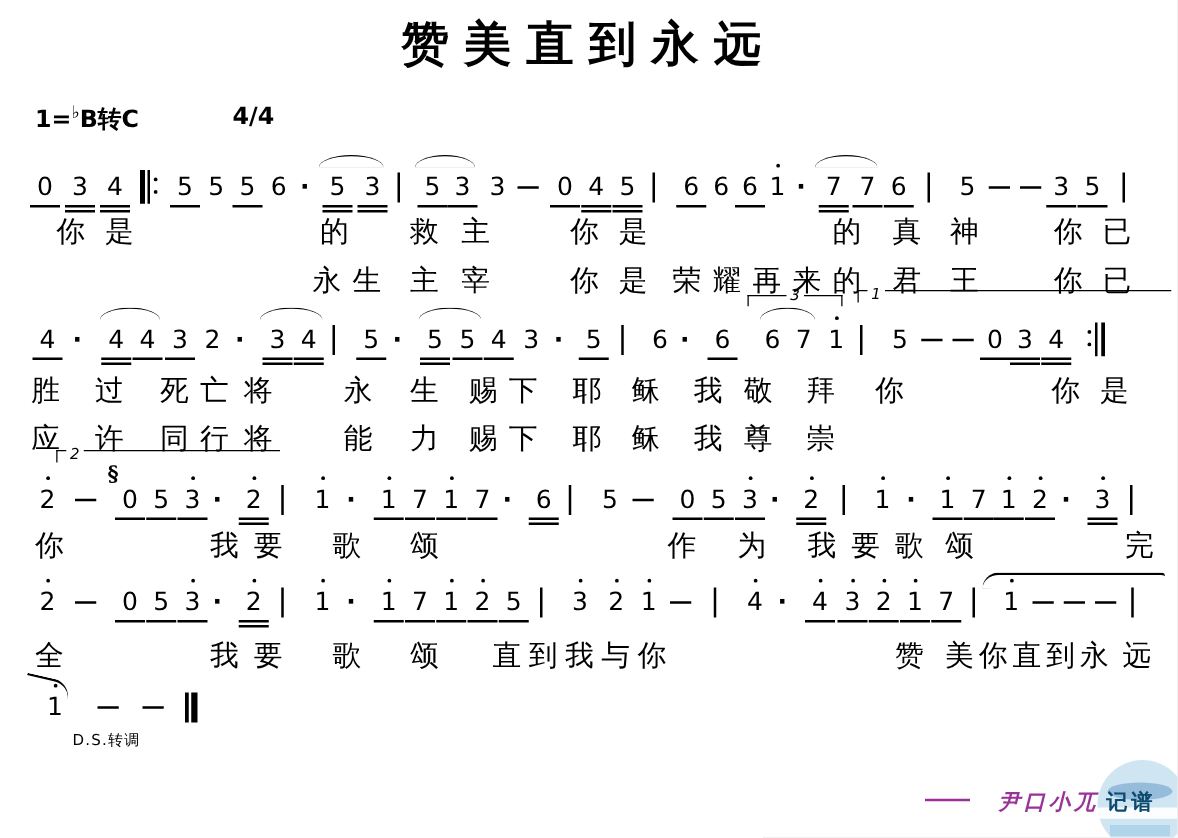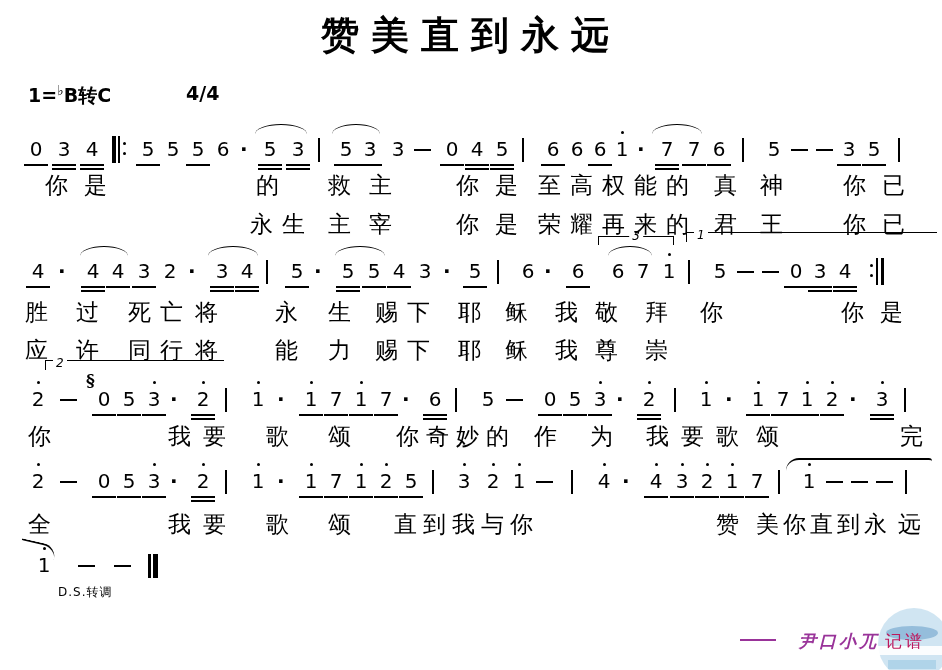--- a/index.html
+++ b/index.html
@@ -62,21 +62,21 @@
         font-family:"DejaVu Serif",serif;font-size:23px;}
   .lseg{position:absolute;top:0;white-space:nowrap;}
   
   .dsmark{position:absolute;font-size:12px;letter-spacing:1px;}
   
   #attrib{position:absolute;top:630px;left:740px;font-size:17px;
         font-family:"DejaVu Serif",serif;white-space:nowrap;z-index:3;}
   #attrib .dash{position:static;display:inline-block;width:36px;height:2px;
         vertical-align:6px;margin-right:10px;}
   #attrib .nm{font-weight:bold;font-style:italic;letter-spacing:3px;margin-left:13px;}
-  #attrib .sfx{color:#be185d;font-weight:normal;letter-spacing:3px;margin-left:6px;}
+  #attrib .sfx{color:#0c4a6e;font-weight:bold;letter-spacing:3px;margin-left:6px;}
   
   #wmark{position:absolute;left:878px;top:608px;width:76px;height:76px;z-index:1;}
   #wmark .circ{position:absolute;left:0;top:0;width:72px;height:72px;
         border-radius:50%;background:rgba(150,198,226,0.45);}
   #wmark .band{position:absolute;left:-6px;top:38px;width:88px;height:9px;
         background:rgba(255,255,255,0.9);}
   #wmark .swoosh{position:absolute;left:8px;top:18px;width:52px;height:14px;
         border-radius:50%;background:rgba(90,150,195,0.5);}
   #wmark .txt{position:absolute;left:10px;top:52px;width:48px;height:9px;
         background:rgba(150,198,226,0.55);}
@@ -276,21 +276,20 @@
         <i class="tietail" style="top: 14px; width: 36px; left: 20px;"></i>
         <div class="dsmark" style="left: 58px; top: 56px; position: absolute;">D.S.转调</div>
       </div>
     </div>
   <div id="lyric-root">
       <div class="lline" style="top: 170px;">
         <span class="lseg" style="left: 45px; letter-spacing: 16px;">你是</span>
         <span class="lseg" style="left: 256px;">的</span>
         <span class="lseg" style="left: 328px; letter-spacing: 18px;">救主</span>
         <span class="lseg" style="left: 456px; letter-spacing: 16px;">你是</span>
-        <span class="lseg" style="left: 538px; letter-spacing: 9px;">至高权能</span>
         <span class="lseg" style="left: 666px;">的</span>
         <span class="lseg" style="left: 714px;">真</span>
         <span class="lseg" style="left: 760px;">神</span>
         <span class="lseg" style="left: 843px; letter-spacing: 16px;">你已</span>
       </div>
       <div class="lline" style="top: 209px;">
         <span class="lseg" style="left: 250px; letter-spacing: 9px;">永生</span>
         <span class="lseg" style="left: 328px; letter-spacing: 18px;">主宰</span>
         <span class="lseg" style="left: 456px; letter-spacing: 16px;">你是</span>
         <span class="lseg" style="left: 538px; letter-spacing: 9px;">荣耀再来</span>
@@ -327,21 +326,20 @@
         <span class="lseg" style="left: 505px;">稣</span>
         <span class="lseg" style="left: 555px;">我</span>
         <span class="lseg" style="left: 595px;">尊</span>
         <span class="lseg" style="left: 645px;">崇</span>
       </div>
       <div class="lline" style="top: 421px;">
         <span class="lseg" style="left: 28px;">你</span>
         <span class="lseg" style="left: 168px; letter-spacing: 12px;">我要</span>
         <span class="lseg" style="left: 266px;">歌</span>
         <span class="lseg" style="left: 328px;">颂</span>
-        <span class="lseg" style="left: 396px; letter-spacing: 7px;">你奇妙的</span>
         <span class="lseg" style="left: 534px;">作</span>
         <span class="lseg" style="left: 590px;">为</span>
         <span class="lseg" style="left: 646px; letter-spacing: 12px;">我要</span>
         <span class="lseg" style="left: 716px;">歌</span>
         <span class="lseg" style="left: 756px;">颂</span>
         <span class="lseg" style="left: 900px;">完</span>
       </div>
       <div class="lline" style="top: 509px;">
         <span class="lseg" style="left: 28px;">全</span>
         <span class="lseg" style="left: 168px; letter-spacing: 12px;">我要</span>

